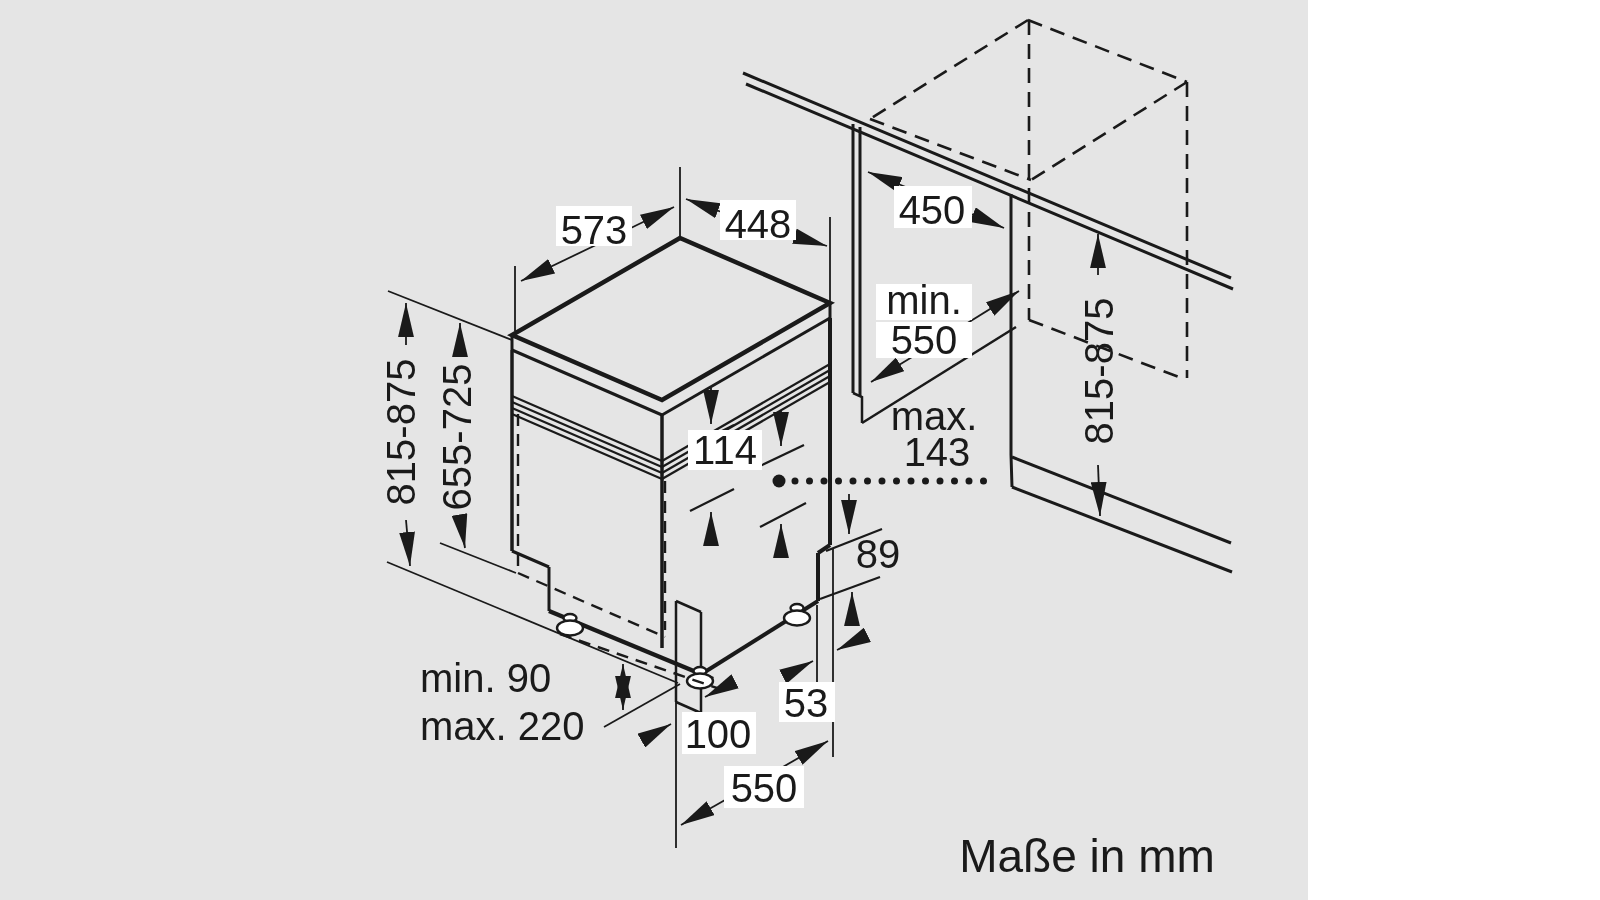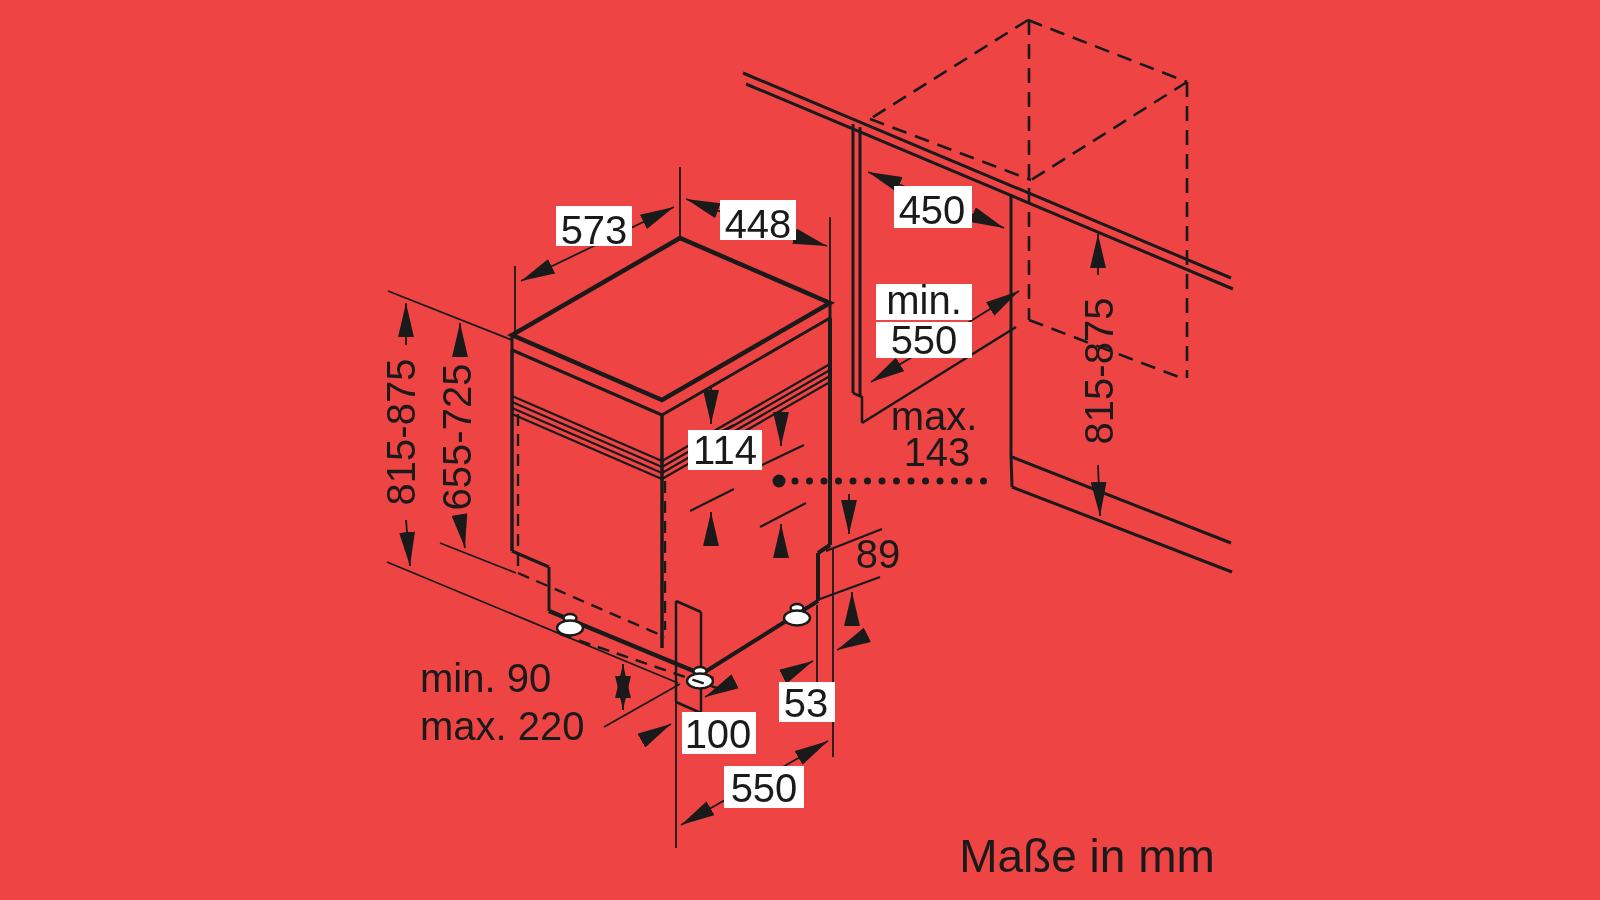--- a/index.html
+++ b/index.html
@@ -1,16 +1,16 @@
 <!DOCTYPE html>
 <html><head>
 <meta charset="utf-8">
 <style>
   html,body{margin:0;padding:0;background:#ffffff;}
-  .stage{position:relative;width:1600px;height:900px;background:#ef4444;overflow:hidden;
+  .stage{position:relative;width:1308px;height:900px;background:#e5e5e5;overflow:hidden;
          font-family:"Liberation Sans", sans-serif;}
   svg text{font-family:"Liberation Sans", sans-serif;fill:#1a1a1a;}
   .dim{font-size:40px;}
   .footer{font-size:46px;}
 </style>
 </head>
 <body>
 
 <div class="stage">
 <svg width="1600" height="900" viewBox="0 0 1600 900">

